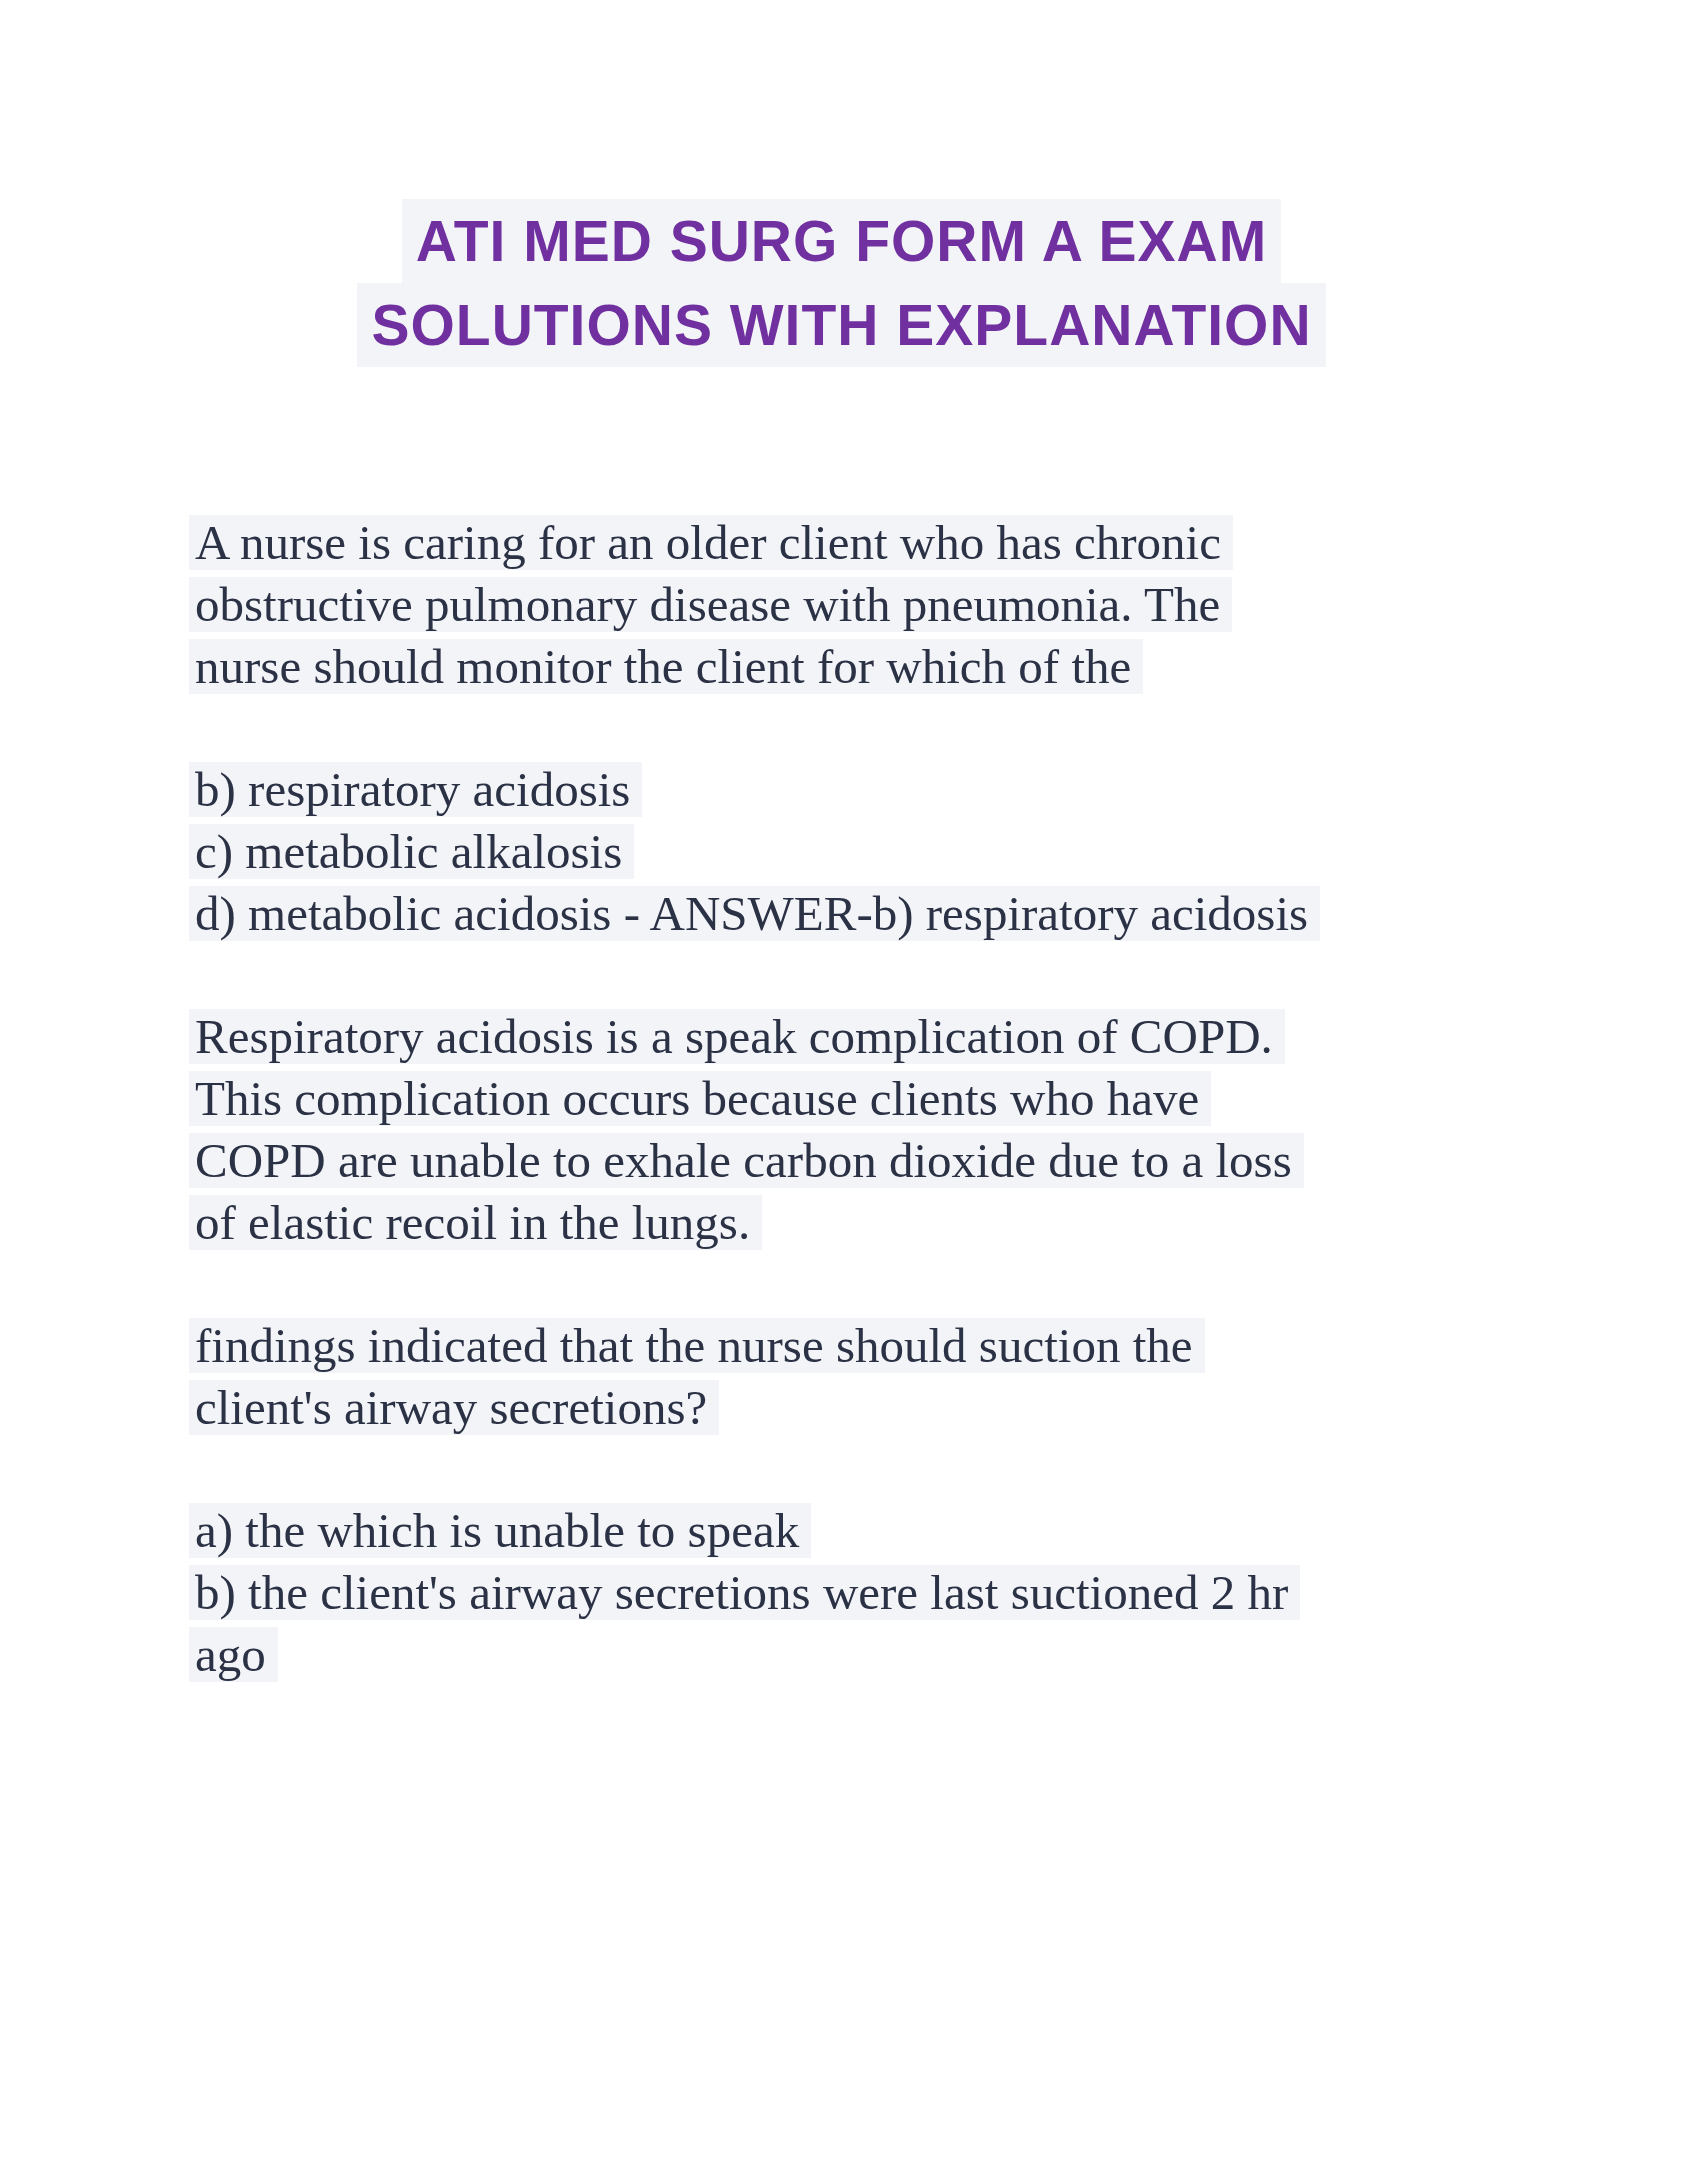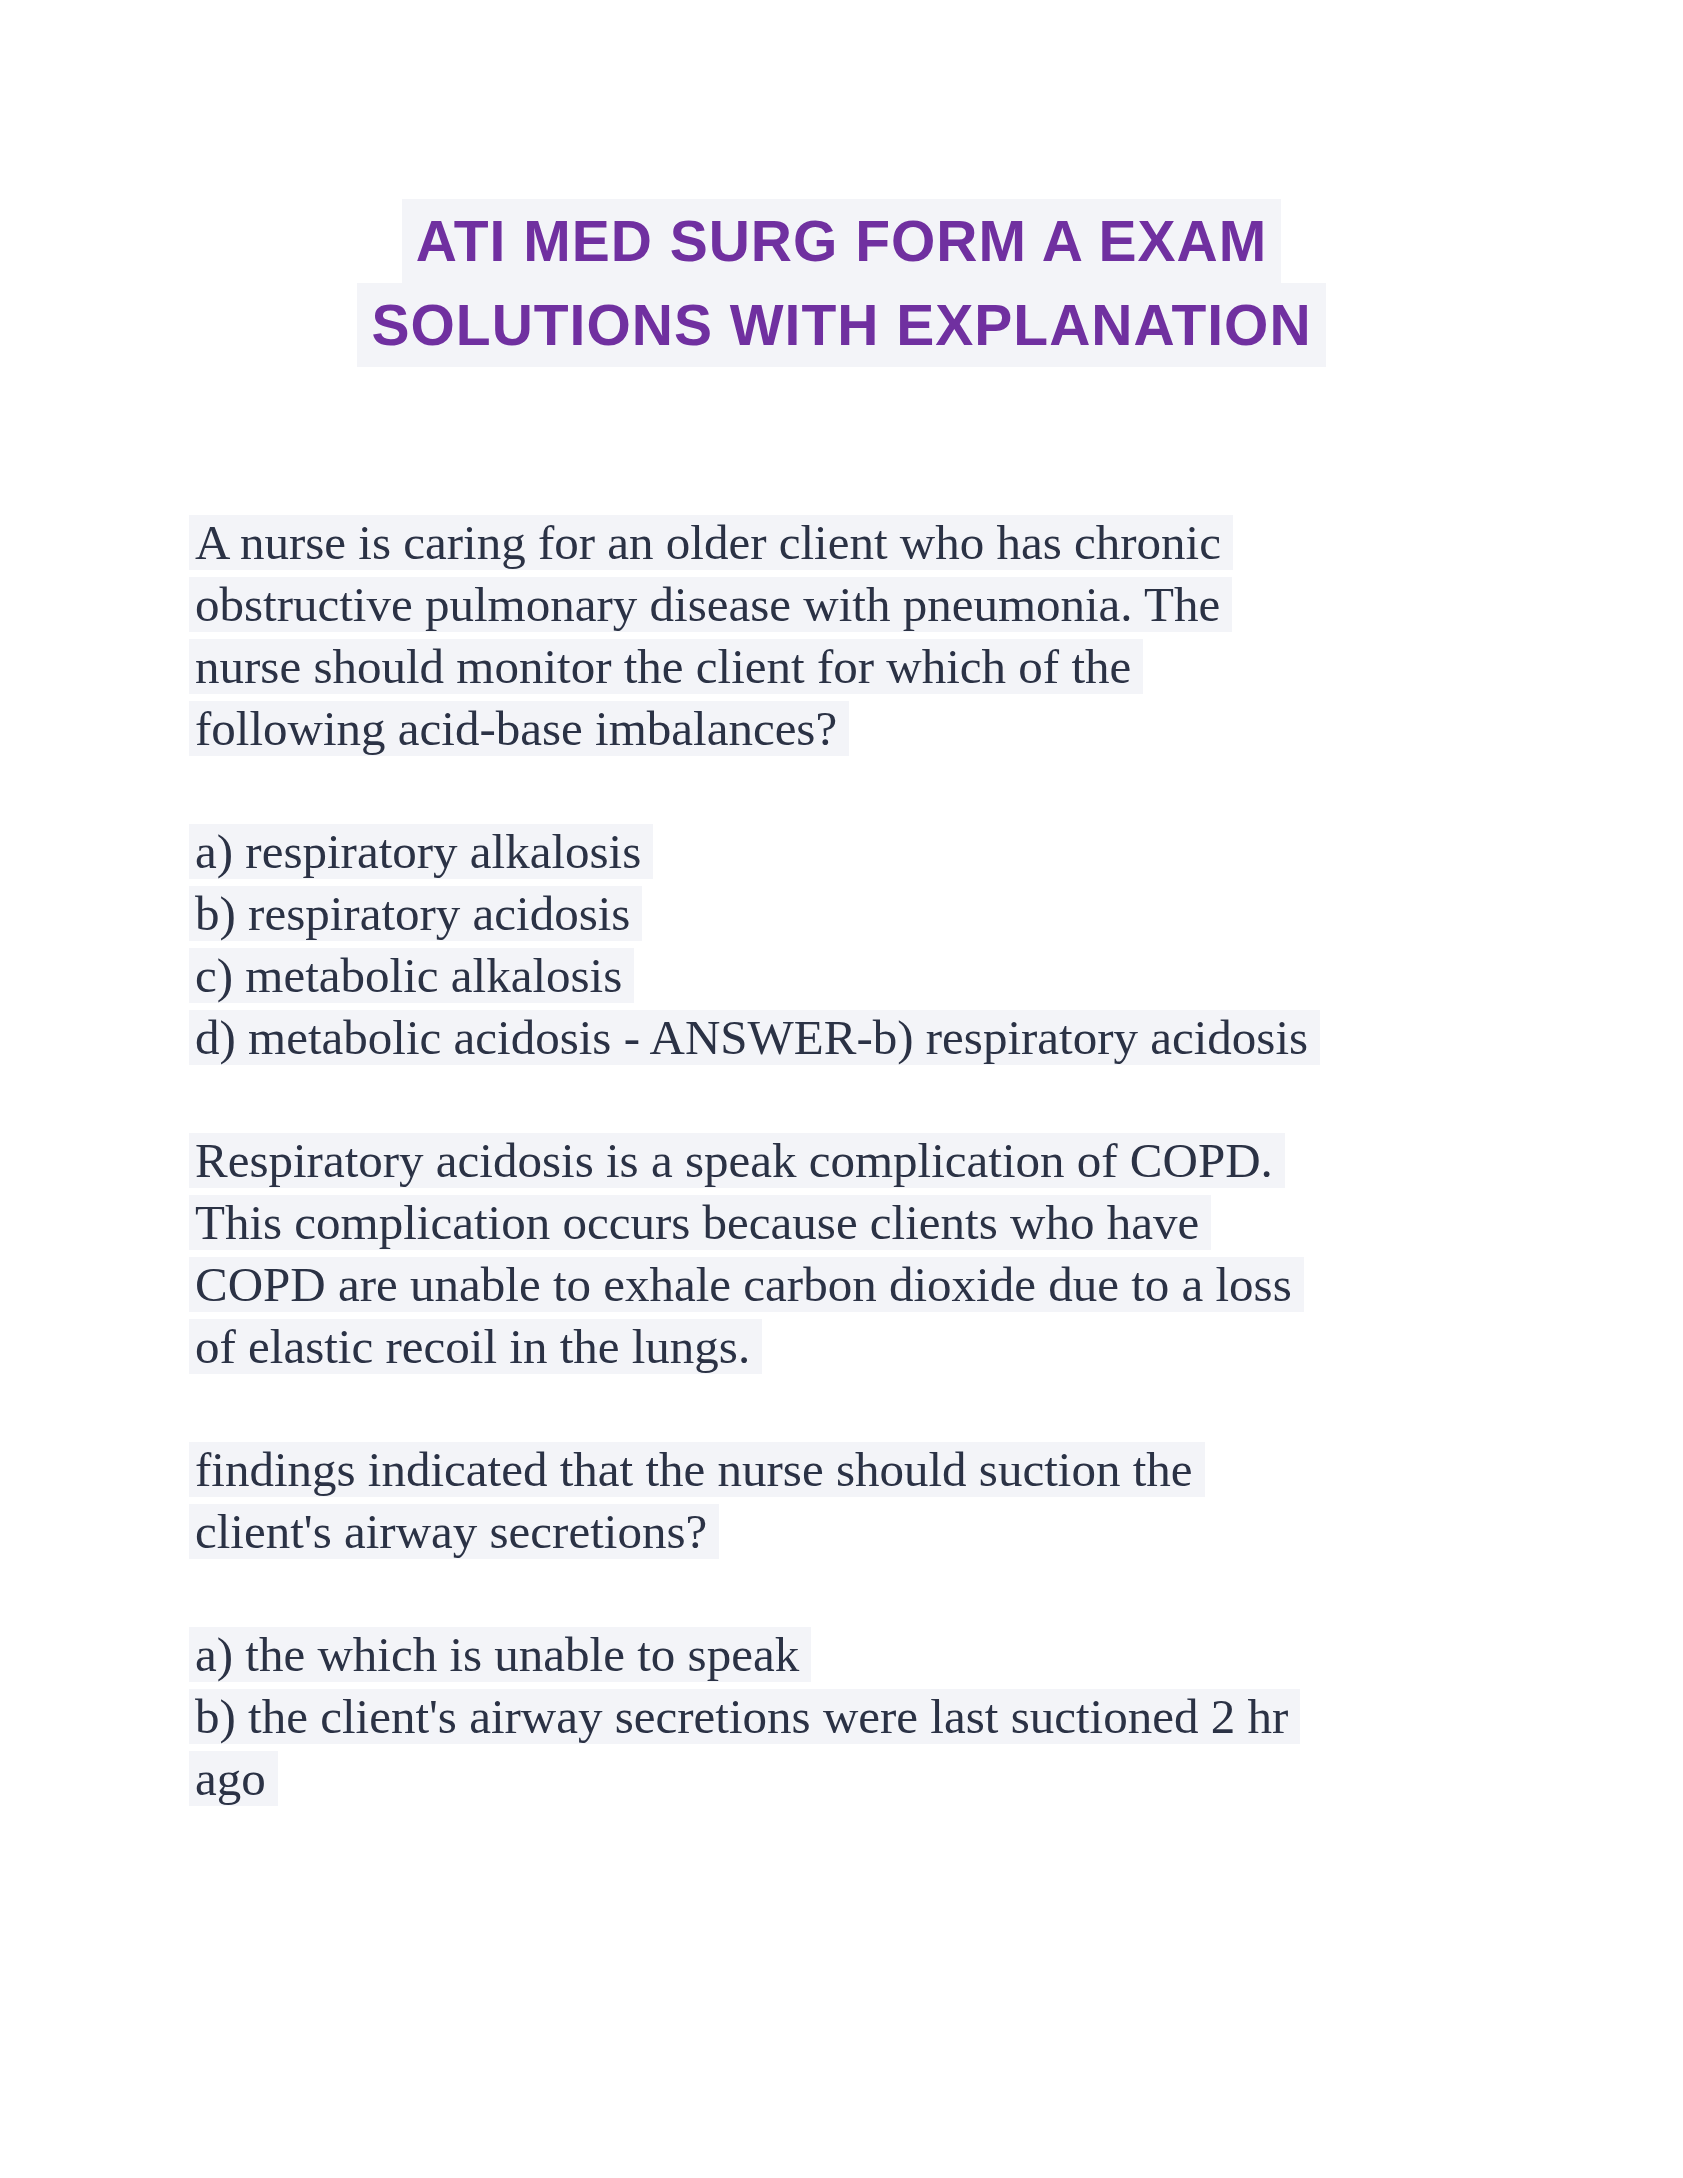--- a/index.html
+++ b/index.html
@@ -68,27 +68,25 @@
     <div class="title-line-wrap"><span class="title-text">ATI MED SURG FORM A EXAM</span></div>
     <div class="title-line-wrap"><span class="title-text">SOLUTIONS WITH EXPLANATION</span></div>
   </header>
 
   <main class="body-content">
 
     <section>
       <div class="line"><span>A nurse is caring for an older client who has chronic</span></div>
       <div class="line"><span>obstructive pulmonary disease with pneumonia. The</span></div>
       <div class="line"><span>nurse should monitor the client for which of the</span></div>
-      <div class="line"><span>following acid-base imbalances?</span></div>
     </section>
 
     <div class="gap"></div>
 
     <section>
-      <div class="line"><span>a) respiratory alkalosis</span></div>
       <div class="line"><span>b) respiratory acidosis</span></div>
       <div class="line"><span>c) metabolic alkalosis</span></div>
       <div class="line"><span>d) metabolic acidosis - ANSWER-b) respiratory acidosis</span></div>
     </section>
 
     <div class="gap"></div>
 
     <section>
       <div class="line"><span>Respiratory acidosis is a speak complication of COPD.</span></div>
       <div class="line"><span>This complication occurs because clients who have</span></div>

